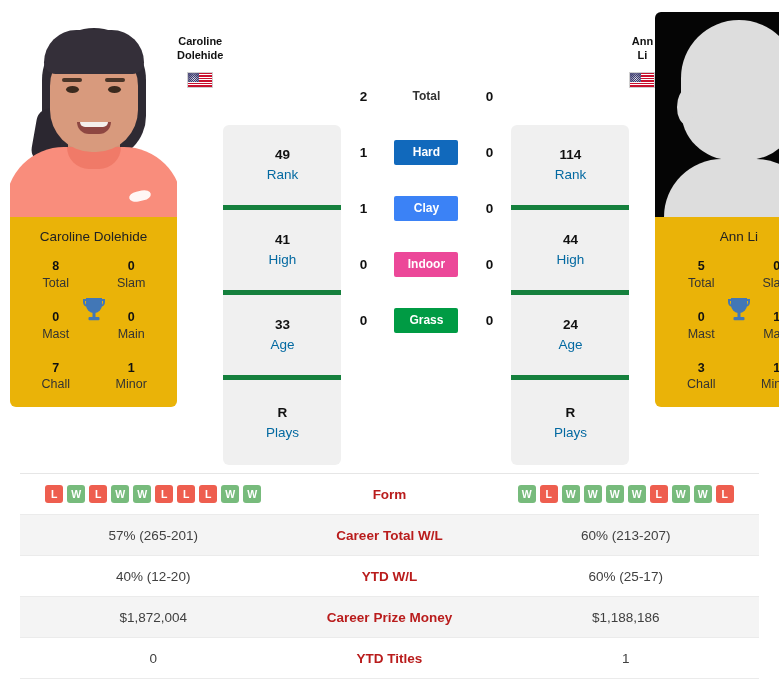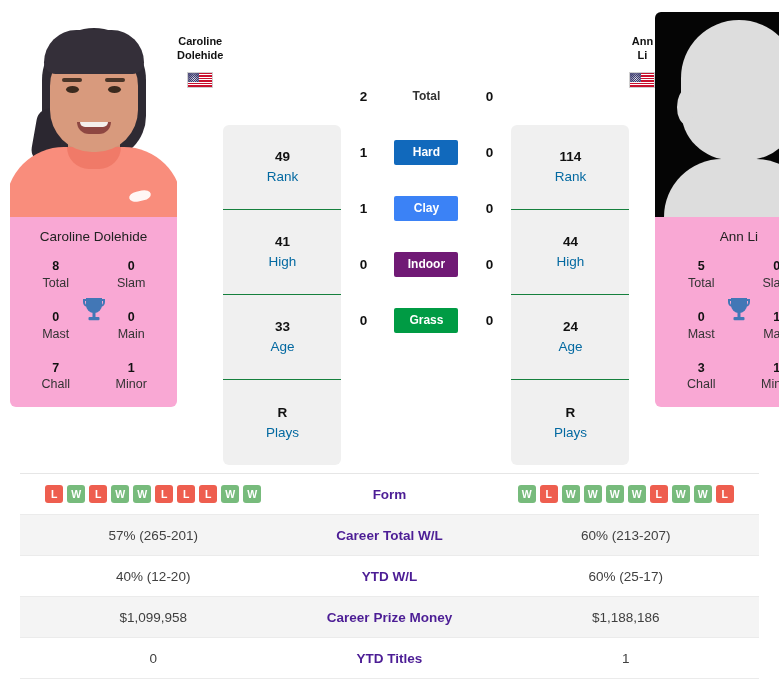--- a/index.html
+++ b/index.html
@@ -96,21 +96,21 @@
   }
   .sil-ear { position: absolute; top: 78px; width: 17px; height: 34px; background: #dddddd; border-radius: 50%; }
   .sil-ear.l { left: 22px; }
   .sil-body {
     position: absolute; left: 50%; bottom: 0; transform: translateX(-50%);
     width: 150px; height: 58px; background: #dddddd; border-radius: 62px 62px 0 0;
   }
 
   .name-card {
     width: 167px;
-    background: #f9a8d4;
+    background: #eab308;
     border-radius: 0 0 6px 6px;
     padding: 12px 8px 14px 8px;
     text-align: center;
   }
   .name-card-title { font-size: 13.5px; color: #222; margin-bottom: 14px; }
 
   .titles-grid {
     display: grid; grid-template-columns: 1fr 1fr;
     row-gap: 17px; position: relative;
   }
@@ -127,21 +127,21 @@
     width: 118px; flex: 0 0 118px;
     background: #f0f0f0;
     border-radius: 6px;
     margin-top: 113px;
     overflow: hidden;
   }
   .stat-cell {
     height: 85px;
     display: flex; flex-direction: column;
     align-items: center; justify-content: center;
-    border-bottom: 1px solid #15803d;
+    border-bottom: 5px solid #15803d;
   }
   .stat-cell:last-child { border-bottom: none; }
   .stat-cell .v { font-size: 13.5px; font-weight: bold; color: #111; line-height: 1.45; }
   .stat-cell .k { font-size: 13.5px; color: #0369a1; line-height: 1.45; }
 
   
   .head-block {
     flex: 1 1 auto;
     text-align: center;
     padding-top: 22px;
@@ -203,21 +203,21 @@
     margin: 7px 20px 0 20px;
     border-top: 1px solid #e6e6e6;
   }
   .srow {
     display: flex; align-items: center;
     height: 41px;
     border-bottom: 1px solid #ebebeb;
   }
   .srow.alt { background: #f4f4f4; }
   .scell { flex: 1 1 0; text-align: center; font-size: 13.5px; color: #404040; }
-  .scell.mid { font-weight: bold; color: #4c1d95; flex: 0 0 206px; }
+  .scell.mid { font-weight: bold; color: #b91c1c; flex: 0 0 206px; }
   .form-cell {
     flex: 1 1 0;
     display: flex; justify-content: center; gap: 4px;
   }
   .badge {
     width: 18px; height: 18px; line-height: 18px;
     border-radius: 3px;
     font-size: 10.5px; font-weight: bold;
     color: #ffffff; text-align: center;
   }
@@ -328,21 +328,21 @@
     <div class="h2h-row">
       <div class="h2h-score">1</div>
       <div class="h2h-label">
         <div class="surface-pill" style="background:#3b82f6;margin:0 auto">Clay</div>
       </div>
       <div class="h2h-score">0</div>
     </div>
     <div class="h2h-row">
       <div class="h2h-score">0</div>
       <div class="h2h-label">
-        <div class="surface-pill" style="background:#701a75;margin:0 auto">Indoor</div>
+        <div class="surface-pill" style="background:#ec4899;margin:0 auto">Indoor</div>
       </div>
       <div class="h2h-score">0</div>
     </div>
     <div class="h2h-row">
       <div class="h2h-score">0</div>
       <div class="h2h-label">
         <div class="surface-pill" style="background:#009b44;margin:0 auto">Grass</div>
       </div>
       <div class="h2h-score">0</div>
     </div>
@@ -458,21 +458,21 @@
     <div class="scell">60% (213-207)</div>
   </div>
 
   <div class="srow">
     <div class="scell">40% (12-20)</div>
     <div class="scell mid">YTD W/L</div>
     <div class="scell">60% (25-17)</div>
   </div>
 
   <div class="srow alt">
-    <div class="scell">$1,099,958</div>
+    <div class="scell">$1,872,004</div>
     <div class="scell mid">Career Prize Money</div>
     <div class="scell">$1,188,186</div>
   </div>
 
   <div class="srow">
     <div class="scell">0</div>
     <div class="scell mid">YTD Titles</div>
     <div class="scell">1</div>
   </div>
 </div>

